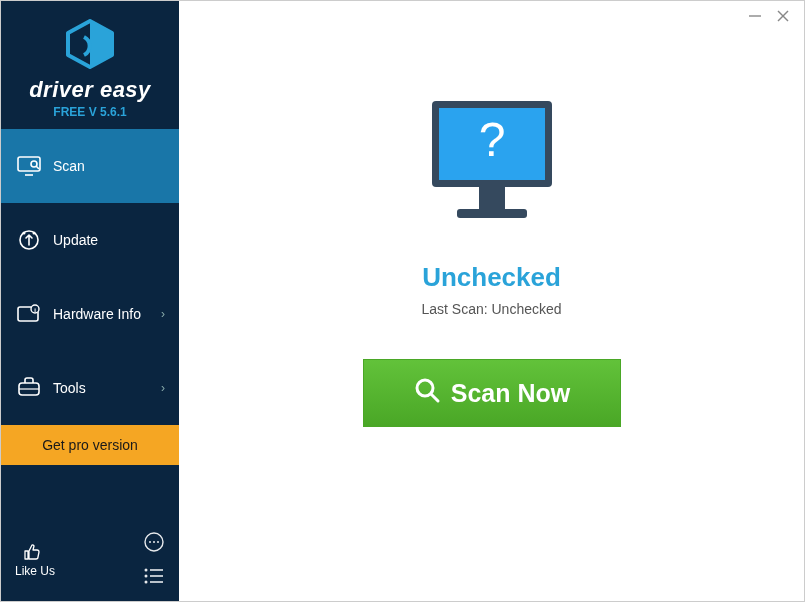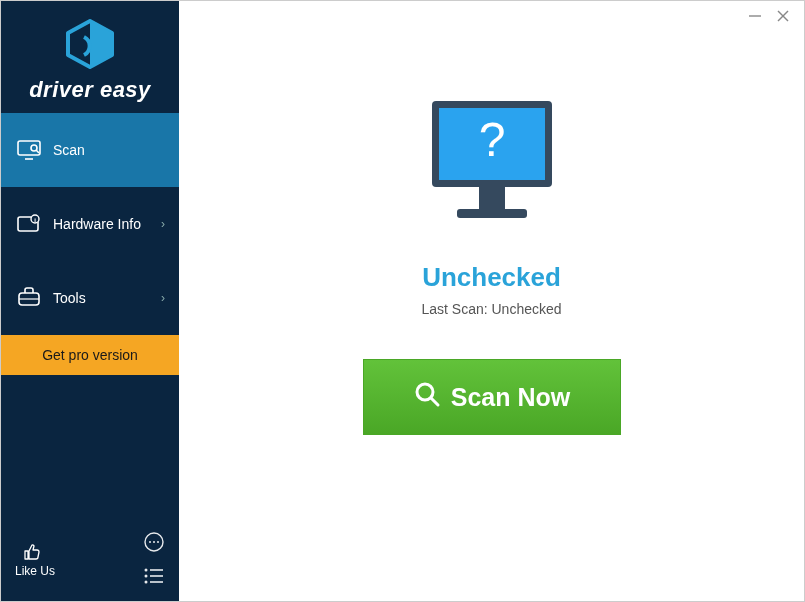--- a/index.html
+++ b/index.html
@@ -21,51 +21,63 @@
 .like-us { display: flex; align-items: center; font-size: 12px; cursor: pointer; flex-direction: column; }
 .like-us .icon { margin-right: 6px; }
 .footer-icons { display: flex; flex-direction: column; gap: 10px; align-items: center; }
 .footer-icons .ficon { cursor: pointer; opacity: 0.9; }
 .main { flex: 1; background: #fff; position: relative; display: flex; flex-direction: column; align-items: center; padding-top: 85px; }
 .titlebar { position: absolute; top: 0; right: 0; height: 32px; display: flex; align-items: center; gap: 14px; padding: 0 14px; }
 .titlebar .tb-btn { cursor: pointer; color: #888; font-size: 15px; line-height: 1; }
 .monitor-wrap { margin-bottom: 18px; }
 .status-title { color: #2aa3d9; font-size: 26px; font-weight: 700; margin-top: 4px; }
 .status-sub { color: #555; font-size: 14px; margin-top: 8px; }
-.scan-btn { margin-top: 42px; background: #55b52e; background: linear-gradient(#62c23a, #4aa726); color: #fff; border: 1px solid #4aa726; width: 258px; height: 76px; display: flex; align-items: center; justify-content: center; font-size: 25px; font-weight: 700; cursor: pointer; gap: 10px; }
+.scan-btn { margin-top: 42px; background: #55b52e; background: linear-gradient(#62c23a, #4aa726); color: #fff; border: 1px solid #4aa726; width: 258px; height: 68px; display: flex; align-items: center; justify-content: center; font-size: 25px; font-weight: 700; cursor: pointer; gap: 10px; }
 </style>
 </head>
 <body>
 
 <div class="app">
   <aside class="sidebar">
     <div class="logo-area">
       <span class="logo-icon">
         <svg width="56" height="50" viewBox="0 0 56 50">
           <path d="M28 2 L50 14 L50 36 L28 48 L6 36 L6 14 Z" fill="none" stroke="#2aa3d9" stroke-width="4" stroke-linejoin="round"></path>
           <path d="M28 2 L50 14 L50 36 L28 48 Z" fill="#2aa3d9"></path>
           <path d="M22 18 A10 10 0 0 1 22 36" fill="none" stroke="#2aa3d9" stroke-width="4"></path>
         </svg>
       </span>
       <div class="brand">driver easy</div>
+      <div class="version">FREE V 5.6.1</div>
     </div>
 
     <nav class="nav">
       <div class="nav-item active">
         <span class="nav-icon">
           <svg width="24" height="20" viewBox="0 0 24 20">
               <rect x="1" y="1" width="22" height="14" rx="2" fill="none" stroke="#fff" stroke-width="1.6"></rect>
               <circle cx="17" cy="8" r="3" fill="none" stroke="#fff" stroke-width="1.6"></circle>
               <line x1="19" y1="10" x2="22" y2="13" stroke="#fff" stroke-width="1.6"></line>
               <line x1="8" y1="19" x2="16" y2="19" stroke="#fff" stroke-width="1.6"></line>
             </svg>
         </span>
         <span class="label">Scan</span>
       </div>
 
+      <div class="nav-item">
+        <span class="nav-icon">
+          <svg width="22" height="22" viewBox="0 0 22 22">
+              <circle cx="11" cy="11" r="9" fill="none" stroke="#fff" stroke-width="1.6"></circle>
+              <path d="M11 6 L11 16 M8 9 L11 6 L14 9" fill="none" stroke="#fff" stroke-width="1.6" stroke-linecap="round" stroke-linejoin="round"></path>
+              <circle cx="6" cy="4" r="1.5" fill="#fff"></circle>
+              <circle cx="16" cy="4" r="1.5" fill="#fff"></circle>
+            </svg>
+        </span>
+        <span class="label">Update</span>
+      </div>
 
       <div class="nav-item">
         <span class="nav-icon">
           <svg width="24" height="20" viewBox="0 0 24 20">
               <rect x="1" y="3" width="20" height="14" rx="2" fill="none" stroke="#fff" stroke-width="1.6"></rect>
               <circle cx="18" cy="5" r="4" fill="#0a2540" stroke="#fff" stroke-width="1.4"></circle>
               <text x="18" y="8" text-anchor="middle" font-size="6" fill="#fff" font-weight="bold">i</text>
             </svg>
         </span>
         <span class="label">Hardware Info</span>

